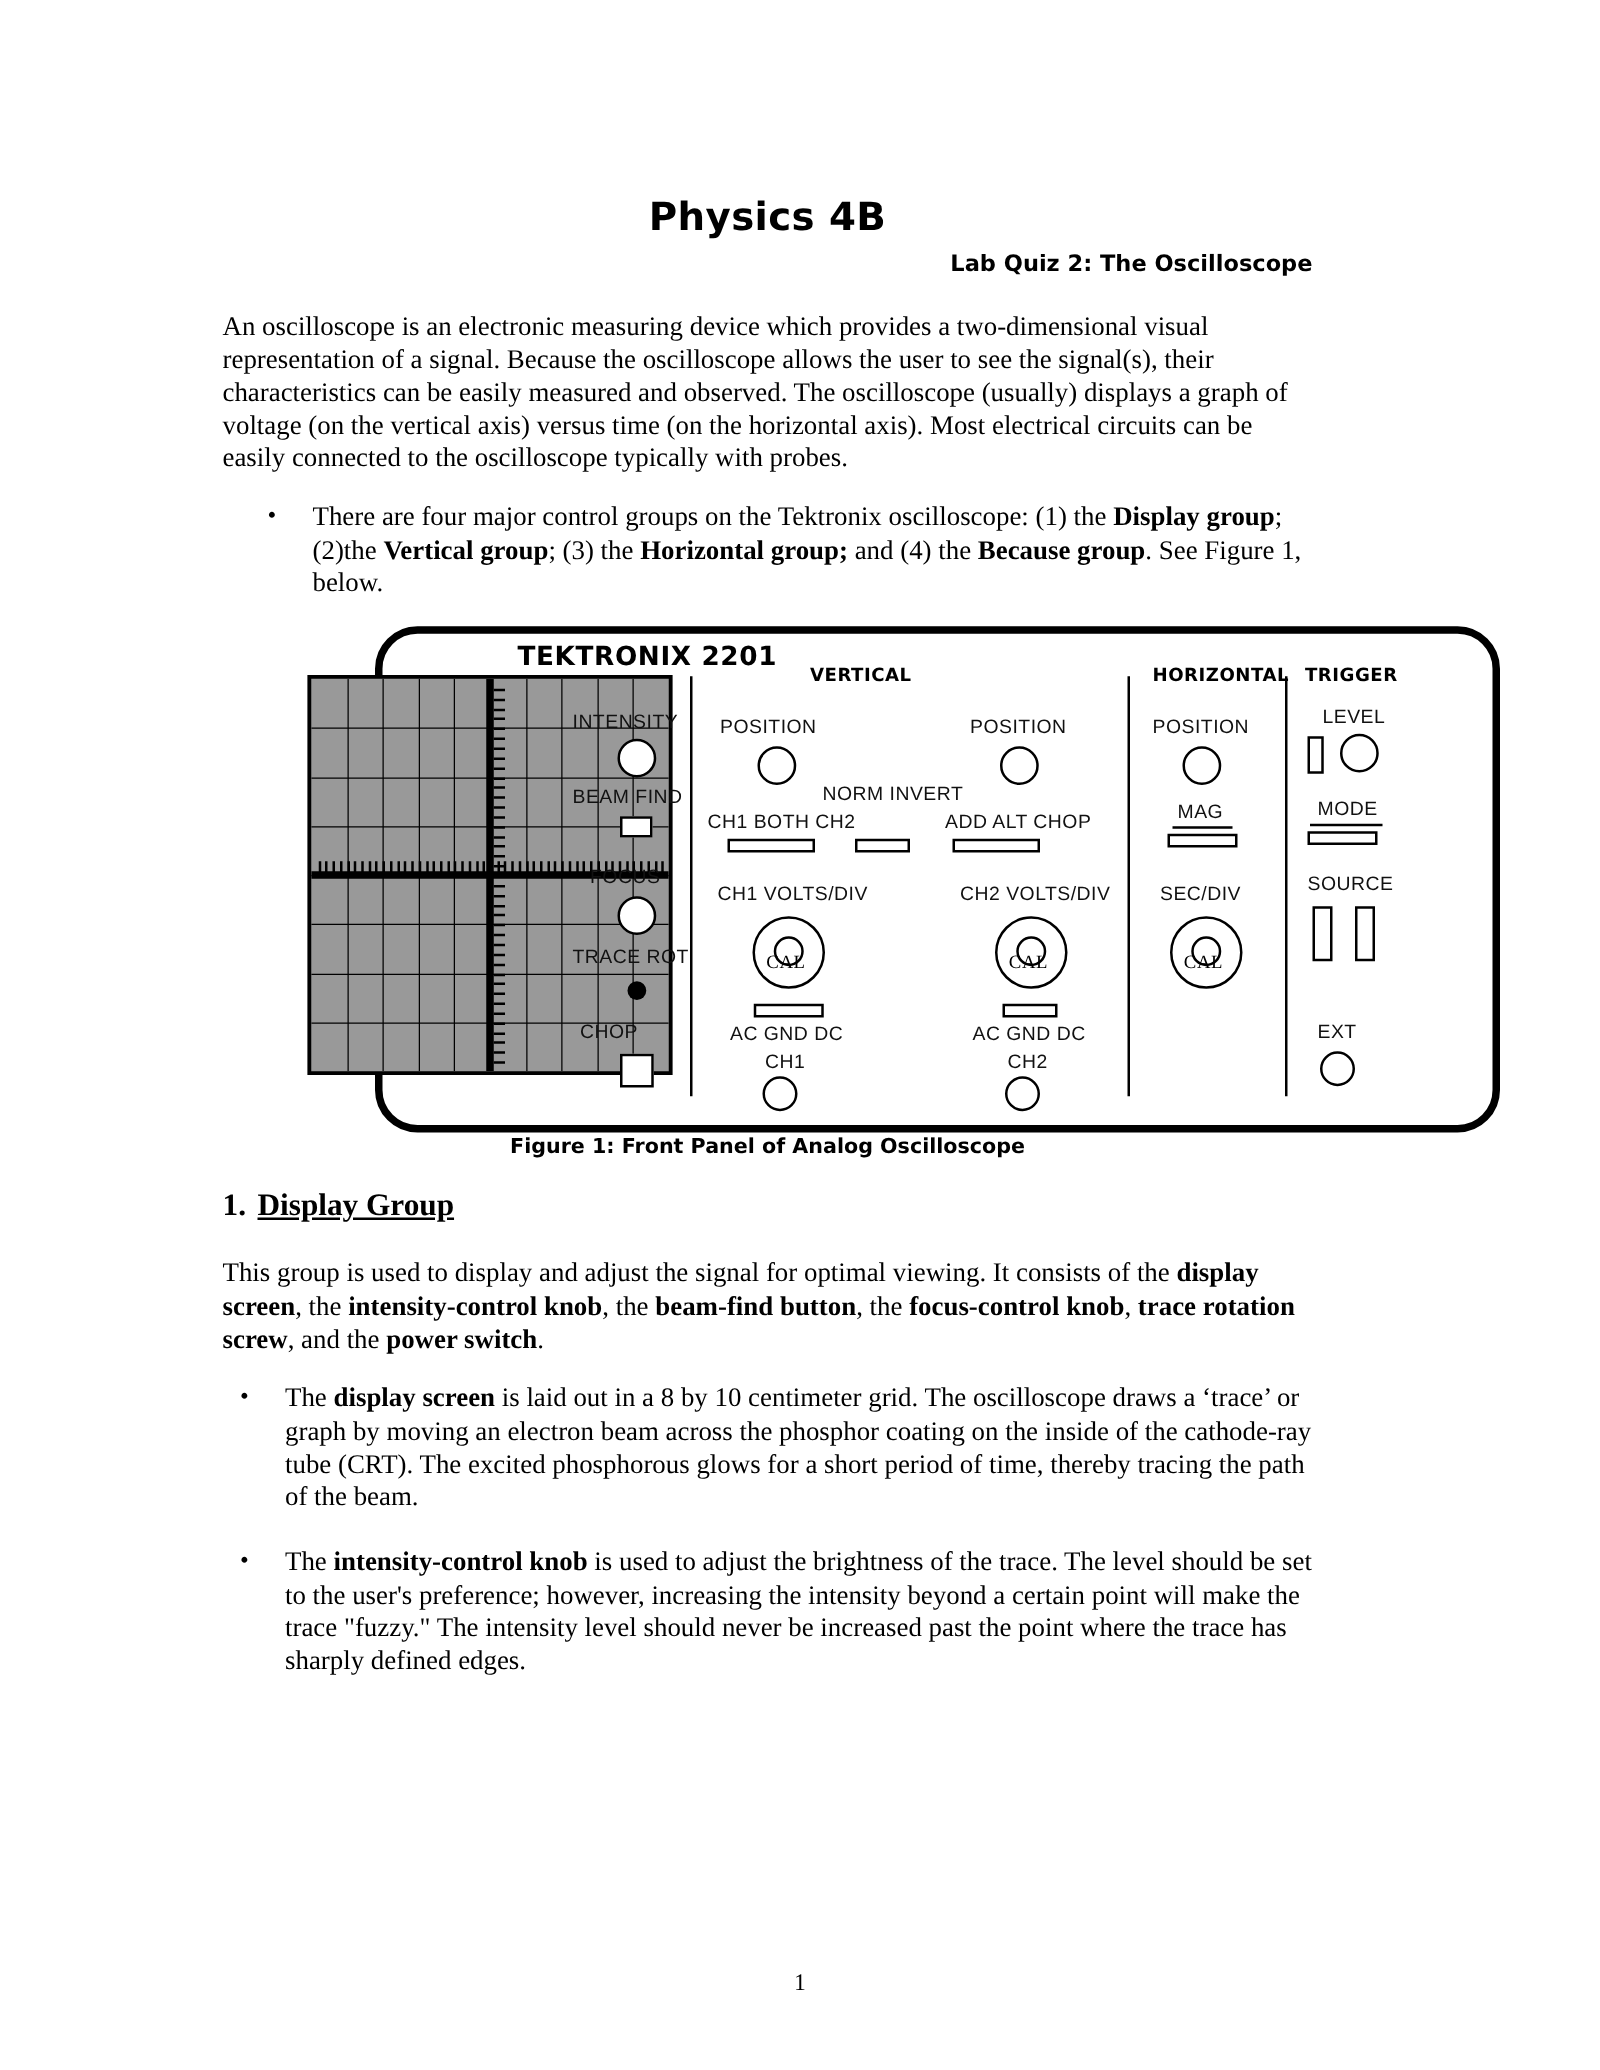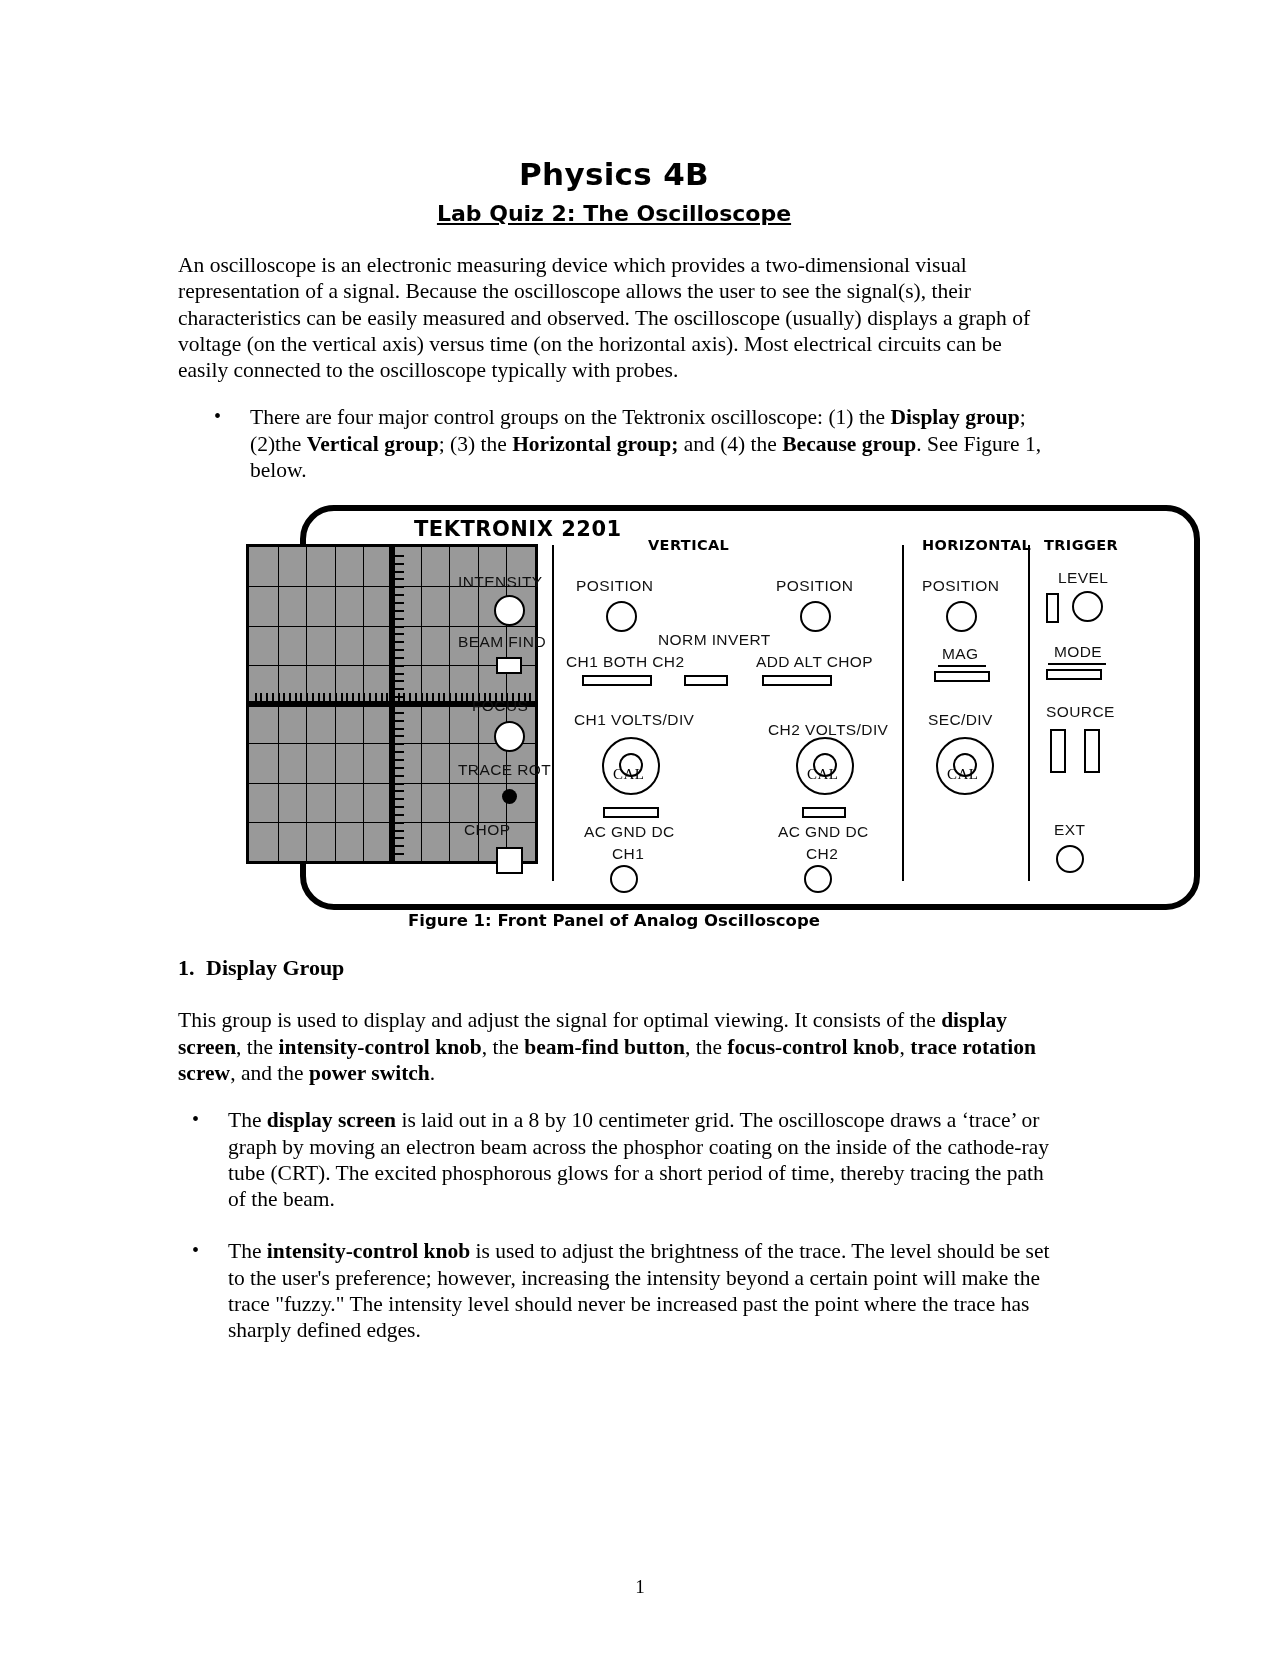--- a/index.html
+++ b/index.html
@@ -30,25 +30,24 @@
     font-weight: bold;
     font-size: 31px;
     text-align: center;
     margin: 0;
     padding-top: 142px;
     letter-spacing: .3px;
   }
   .doc-subtitle {
     font-family: "DejaVu Sans", sans-serif;
     font-weight: bold;
-    font-size: 22px;
-    text-align: center;
+    font-size: 18px;
+    text-align: right;
     margin: 0;
     padding-top: 9px;
-    text-decoration: underline;
   }
   .section-head {
     font-family: "DejaVu Sans", sans-serif;
     font-weight: bold;
     font-size: 27px;
     text-decoration: underline;
     margin: 0;
     padding-top: 32px;
     letter-spacing: .2px;
   }
@@ -78,24 +77,25 @@
     content: "\2022";
     position: absolute;
     left: 36px;
     top: -1px;
     font-size: 20px;
   }
   ul.bullets.indent2 li { padding-left: 50px; }
   ul.bullets.indent2 li::before { left: 14px; }
 
   .numhead {
-    font-size: 22px;
+    font-size: 25px;
     font-weight: bold;
     padding-top: 30px;
     margin: 0;
+    text-decoration: underline;
   }
   .numhead .num { display: inline-block; width: 28px; }
 
   b { font-weight: bold; }
 
   
   .figure-wrap {
     position: relative;
     margin-top: 22px;
     width: 872px;
@@ -421,21 +421,21 @@
 
         <div class="sw wide" style="left:276px; top:164px;"></div>
         <div class="sw slim" style="left:378px; top:164px;"></div>
         <div class="sw wide" style="left:456px; top:164px;"></div>
 
         <div class="lbl" style="left:268px; top:200px;">CH1 VOLTS/DIV</div>
         <div class="knob big" style="left:296px; top:226px;"></div>
         <div class="knob-inner" style="left:313px; top:242px;"></div>
         <div class="cal-text" style="left:307px; top:255px;">CAL</div>
 
-        <div class="lbl" style="left:462px; top:200px;margin-top:10px;">CH2 VOLTS/DIV</div>
+        <div class="lbl" style="left:462px; top:200px;">CH2 VOLTS/DIV</div>
         <div class="knob big" style="left:490px; top:226px;"></div>
         <div class="knob-inner" style="left:507px; top:242px;"></div>
         <div class="cal-text" style="left:501px; top:255px;">CAL</div>
 
         <div class="sw mid" style="left:297px; top:296px;"></div>
         <div class="lbl" style="left:278px; top:312px;">AC GND DC</div>
         <div class="lbl" style="left:306px; top:334px;">CH1</div>
         <div class="bnc" style="left:304px; top:354px;"></div>
 
         <div class="sw slim" style="left:496px; top:296px;"></div>

